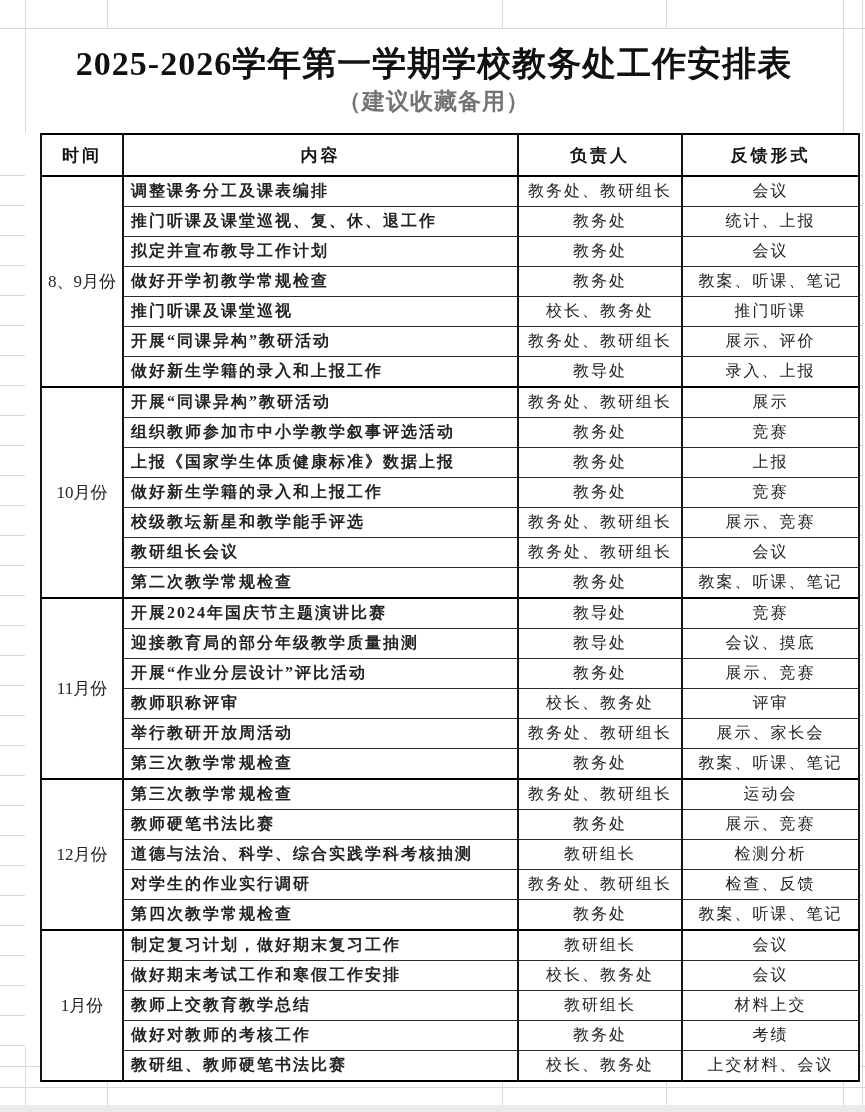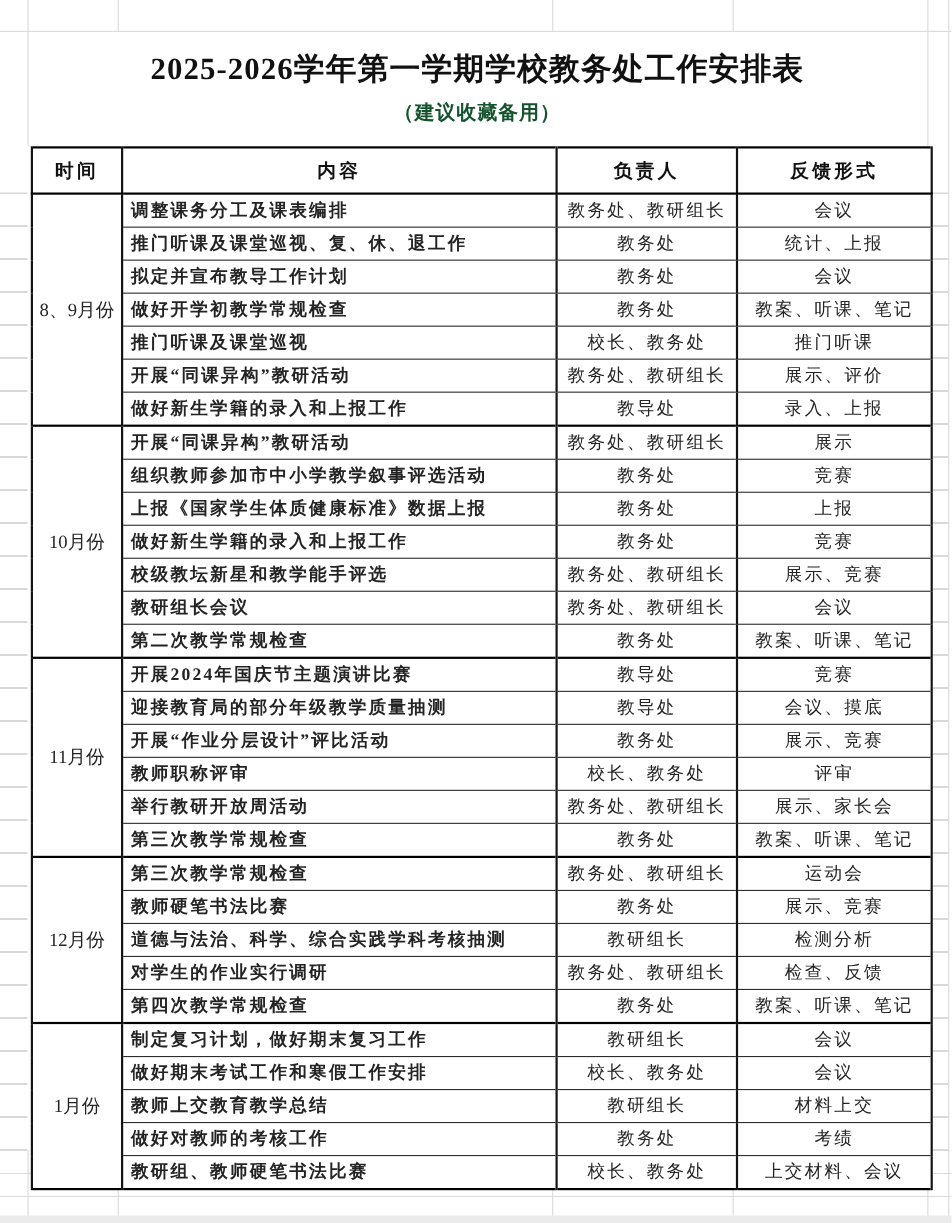--- a/index.html
+++ b/index.html
@@ -17,26 +17,26 @@
   .bottom-grid{position:absolute;left:0;top:1046px;width:865px;height:60px;
     background:repeating-linear-gradient(to bottom,transparent 0 20px,#d9d9d9 20px 21px);}
   .bottom-bar{position:absolute;left:0;top:1105px;width:865px;height:7px;background:#ebebeb;}
 
   
   .title-block{
     position:absolute;left:25px;top:29px;width:818px;height:104px;
     display:flex;flex-direction:column;align-items:center;justify-content:center;
     text-align:center;
   }
-  .main-title{font-size:28px;font-weight:bold;letter-spacing:1px;line-height:42px;color:#111;}
-  .sub-title{font-size:18px;font-weight:bold;letter-spacing:1px;line-height:34px;color:#14532d;}
+  .main-title{font-size:34px;font-weight:bold;letter-spacing:1px;line-height:42px;color:#111;}
+  .sub-title{font-size:23px;font-weight:bold;letter-spacing:1px;line-height:34px;color:#737373;}
 
   
   table.schedule{
-    position:absolute;left:28px;top:133px;width:818px;
+    position:absolute;left:40px;top:133px;width:818px;
     border-collapse:collapse;table-layout:fixed;
     background:#fff;
   }
   table.schedule{border:2px solid #000;}
   .schedule th,.schedule td{
     border-left:2px solid #141414;
     border-right:2px solid #141414;
     border-top:1px solid #2c2c2c;
     border-bottom:1px solid #2c2c2c;
     font-size:16px;

